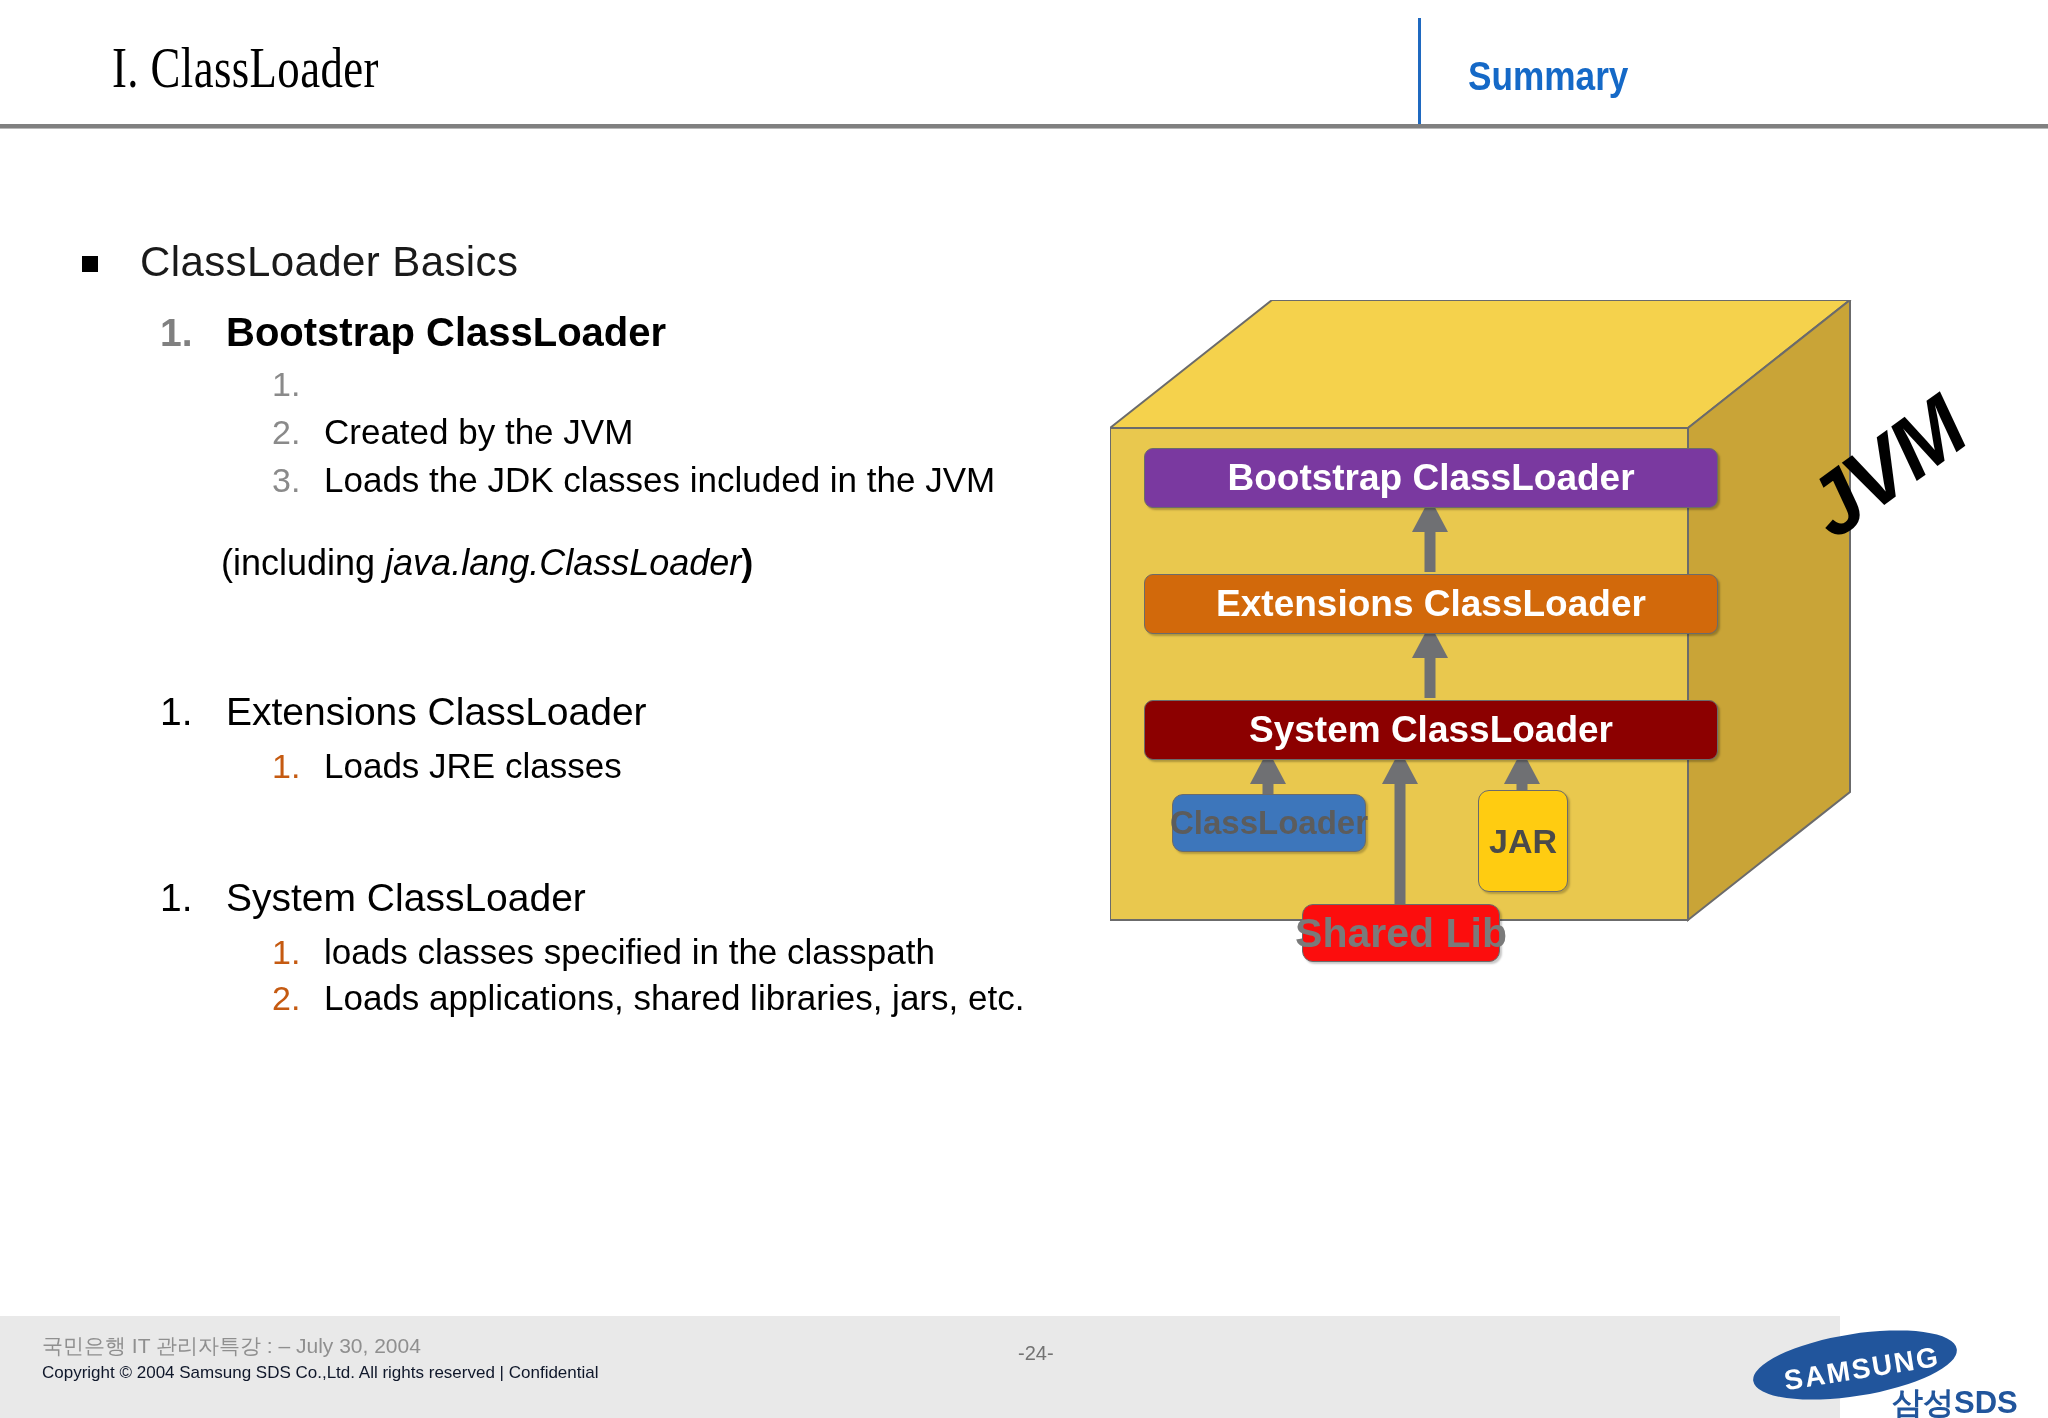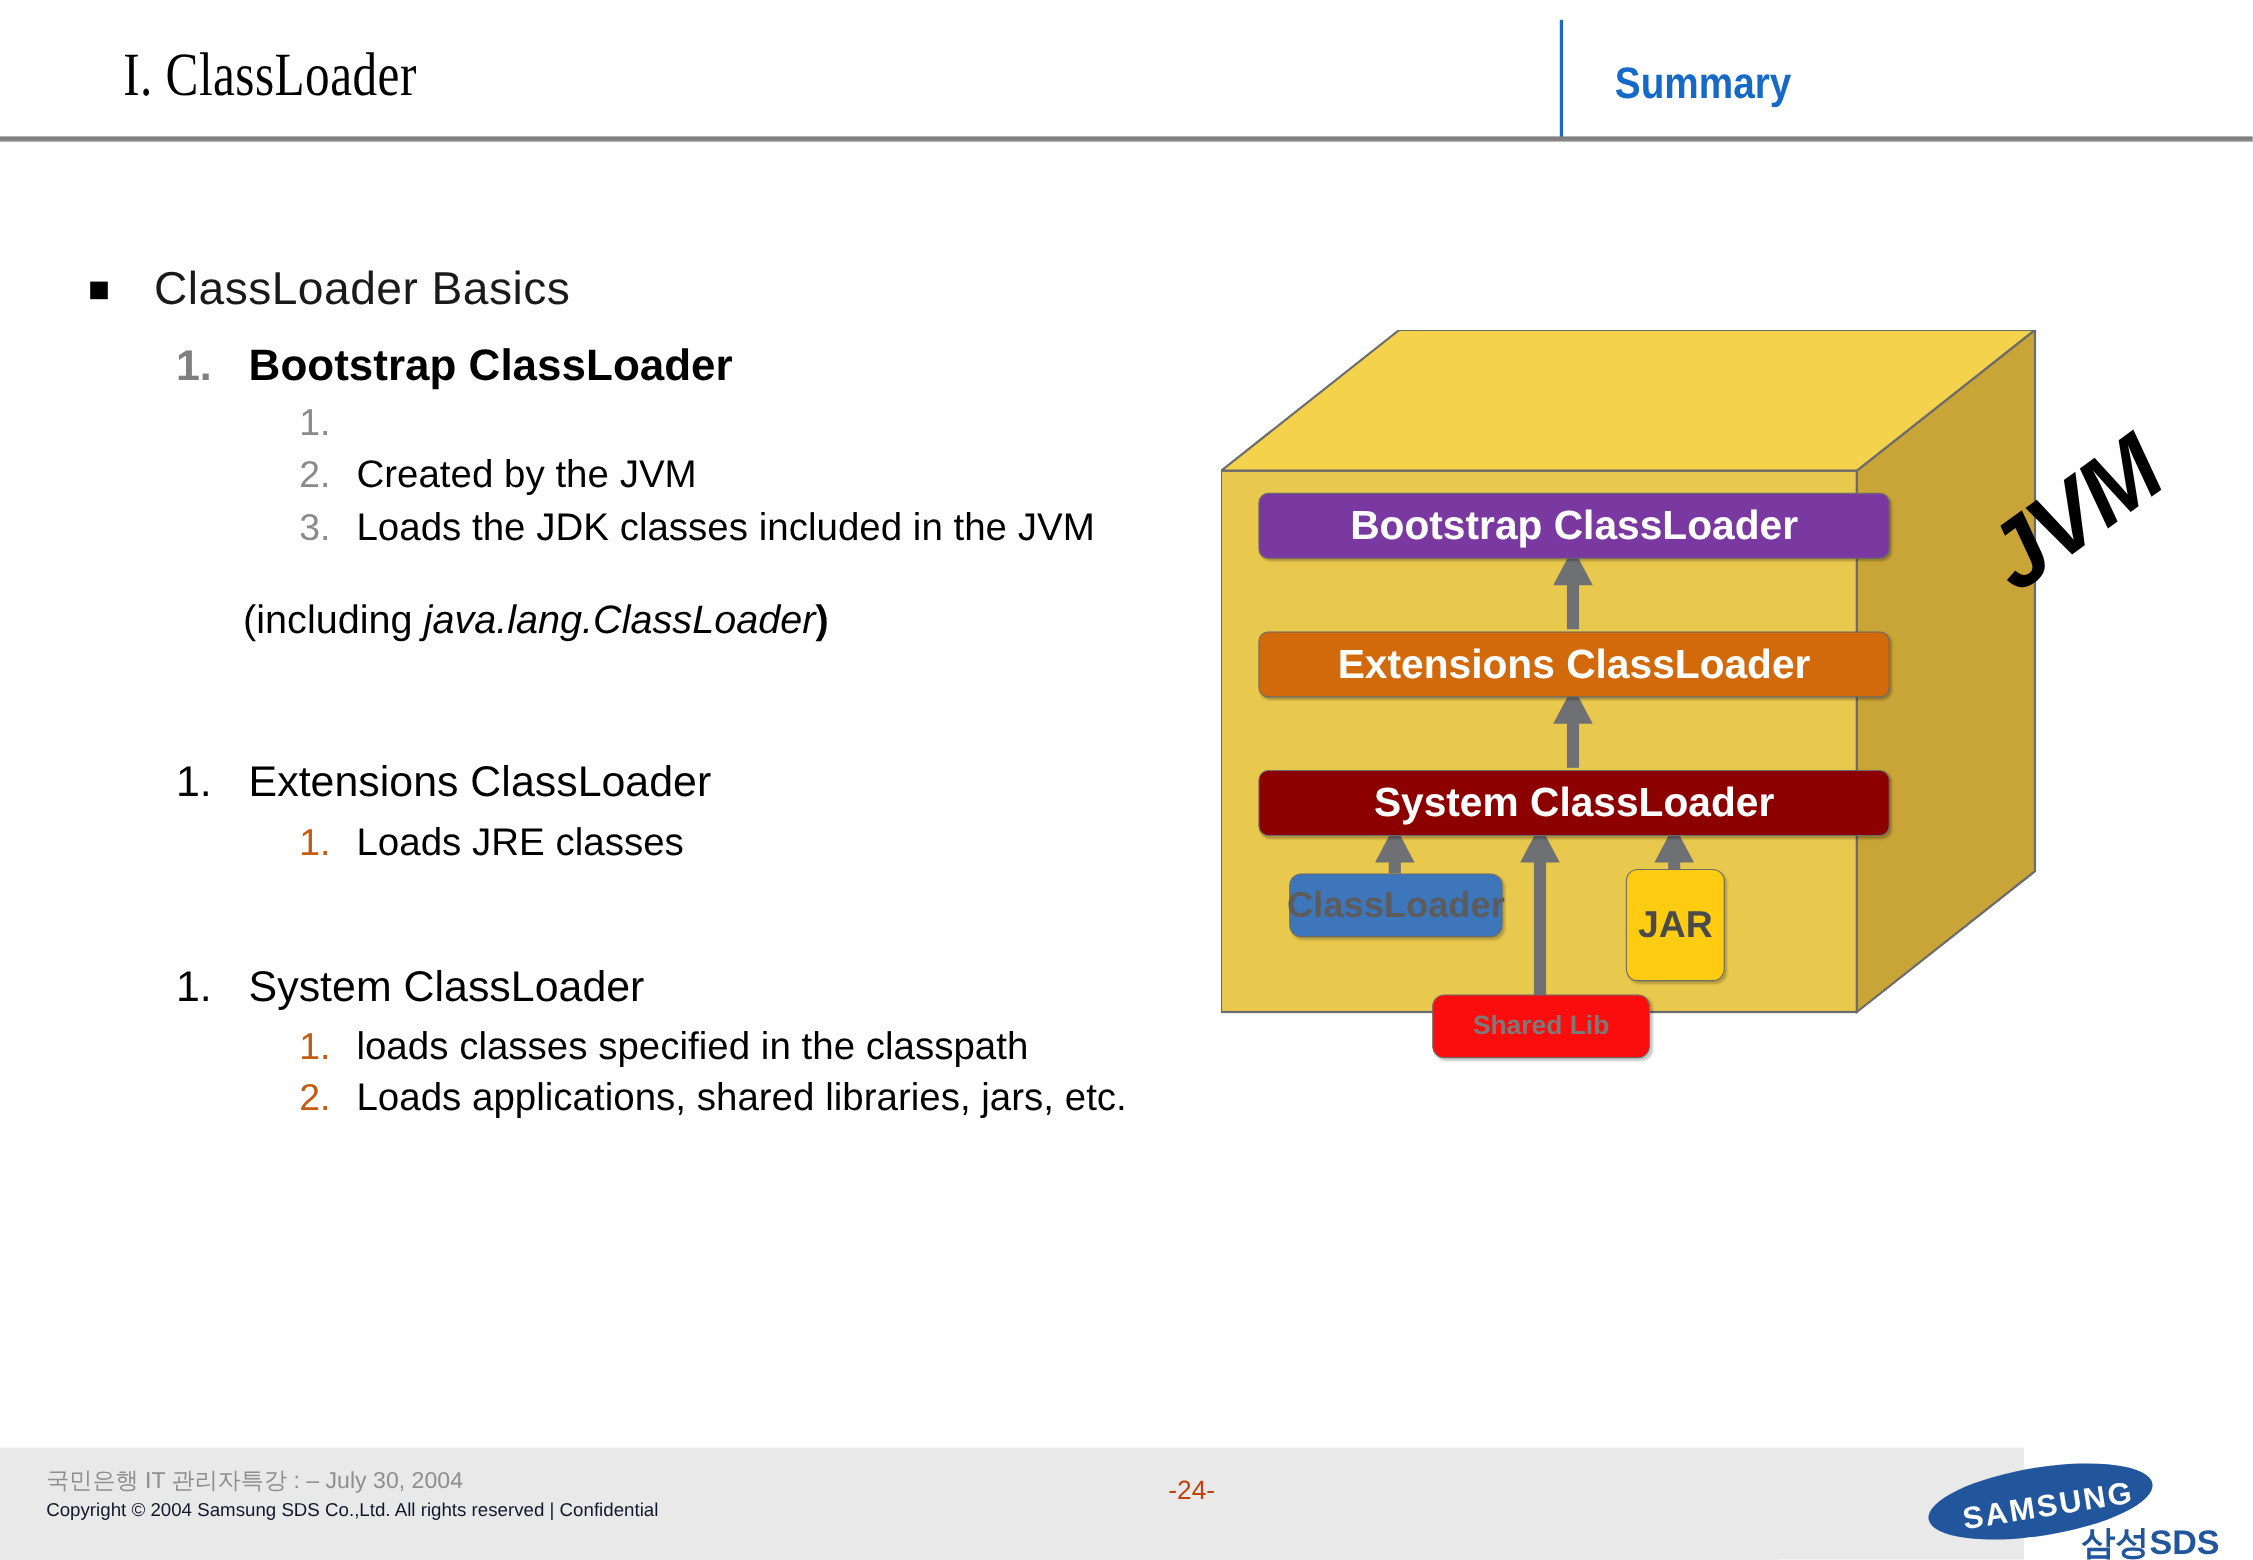--- a/index.html
+++ b/index.html
@@ -76,27 +76,27 @@
   #bar-system{left:34px;top:400px;width:572px;background:#8c0000;}
 
   .node-box{
     position:absolute;border:1.5px solid #6b6b6b;border-radius:11px;
     display:flex;align-items:center;justify-content:center;
     font-weight:bold;white-space:nowrap;
     box-shadow:2px 2px 2px rgba(0,0,0,.22);
   }
   #box-application{left:62px;top:494px;width:192px;height:56px;background:#3d76bb;color:#5c5c5c;font-size:33px;}
   #box-jar{left:368px;top:490px;width:88px;height:100px;background:#ffcc11;color:#4a4a4a;font-size:34px;}
-  #box-sharedlib{left:192px;top:604px;width:196px;height:56px;background:#fc0d0d;color:#7a7a7a;font-size:24px;}
+  #box-sharedlib{left:192px;top:604px;width:196px;height:56px;background:#fc0d0d;color:#7a7a7a;font-size:41px;}
 
   
   #footer{position:absolute;left:0;top:1316px;width:1840px;height:102px;background:#e9e9e9;}
   #footer-line1{position:absolute;left:42px;top:16px;font-size:21px;color:#8f8f8f;white-space:nowrap;}
   #footer-line2{position:absolute;left:42px;top:47px;font-size:17px;color:#0f172a;white-space:nowrap;}
-  #page-number{position:absolute;left:1062px;top:26px;font-size:24px;color:#c2410c;}
+  #page-number{position:absolute;left:1018px;top:26px;font-size:20px;color:#737373;}
   #logo{position:absolute;left:1752px;top:12px;width:270px;height:86px;}
   #logo-ellipse{
     position:absolute;left:0;top:6px;width:206px;height:62px;border-radius:50%;
     background:#21559c;transform:rotate(-9deg);
   }
   #logo-wordmark{
     position:absolute;left:22px;top:25px;width:176px;text-align:center;
     color:#fff;font-weight:bold;font-size:28px;letter-spacing:2px;
     transform:rotate(-9deg);
   }

